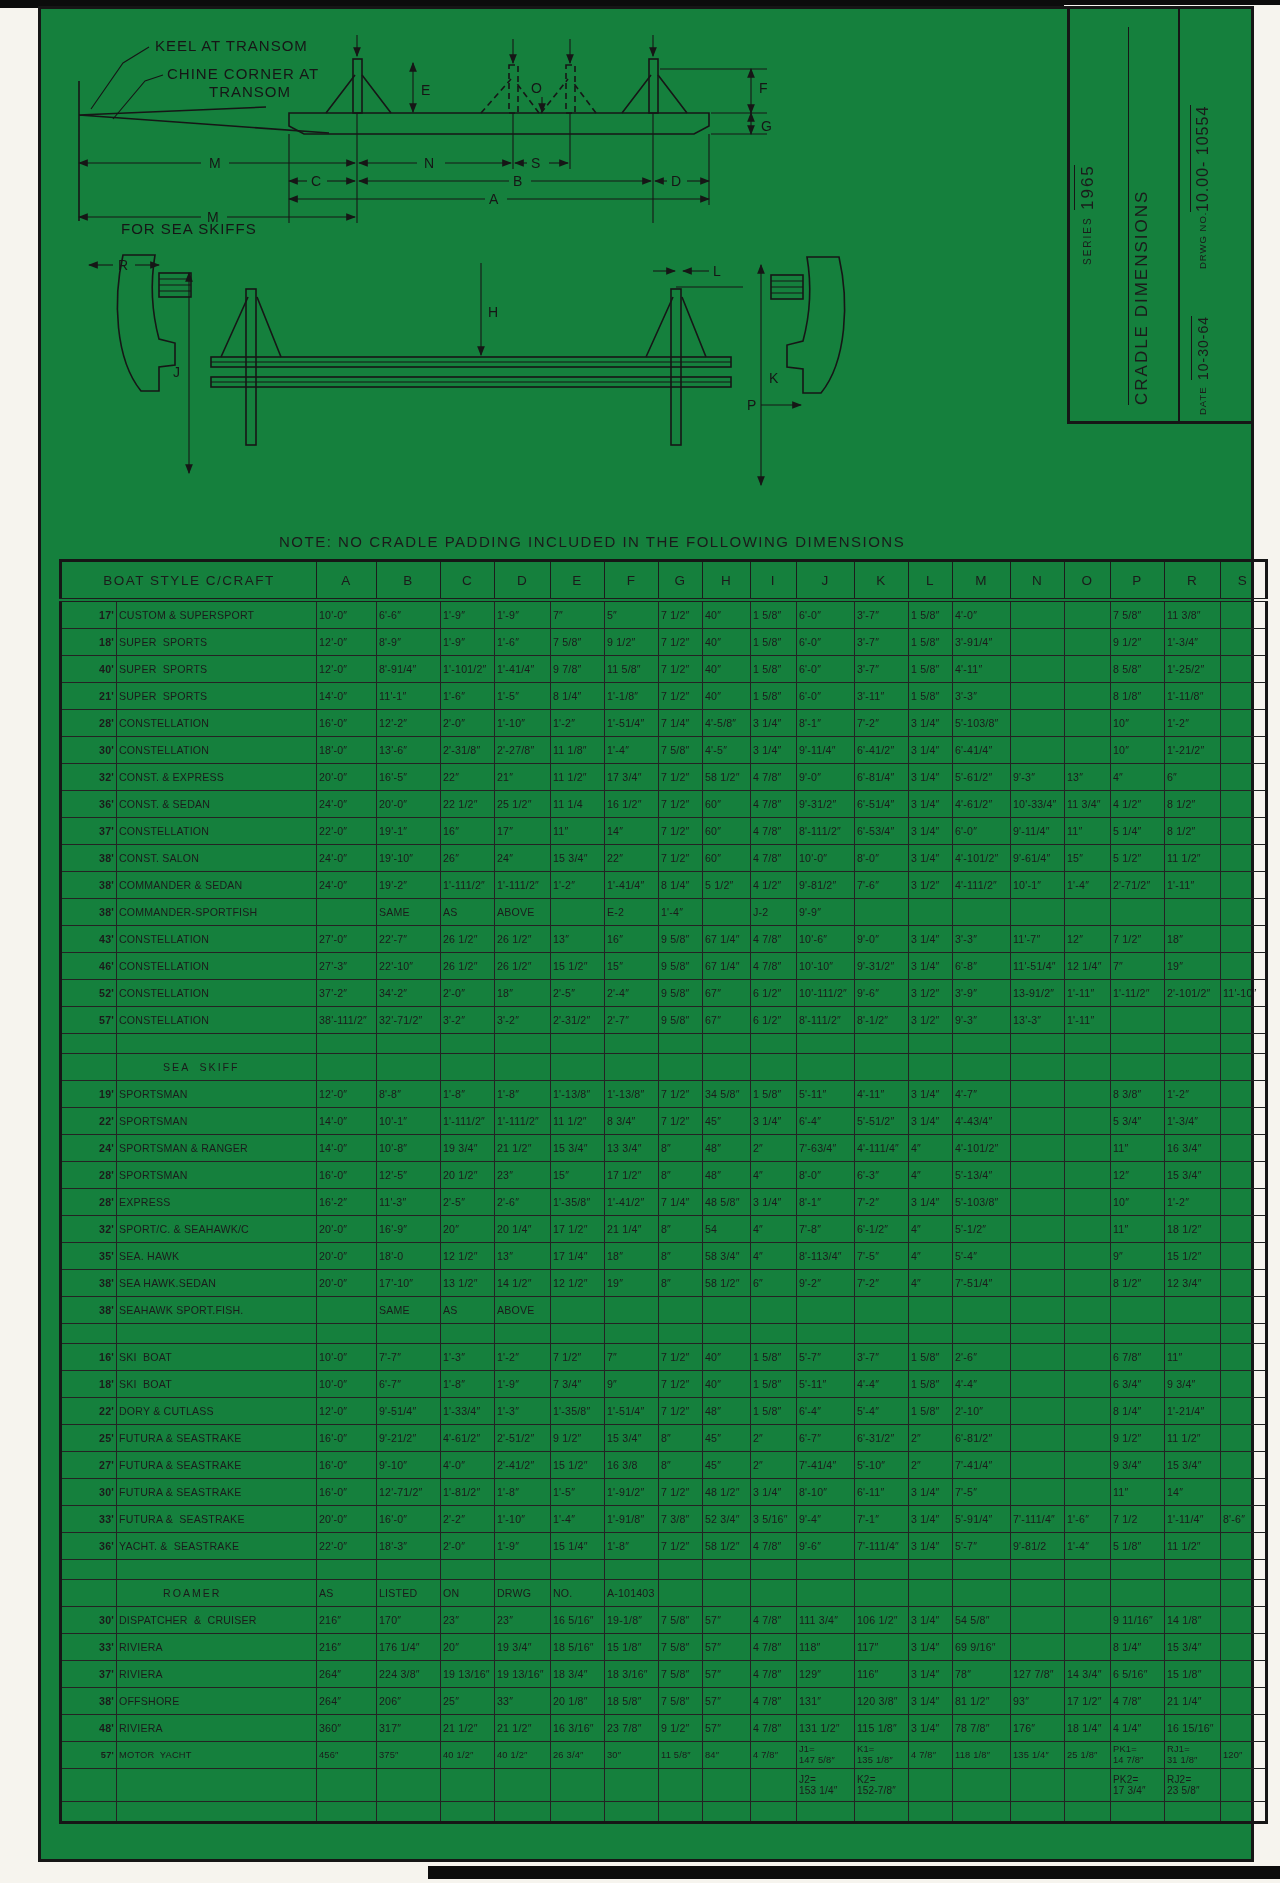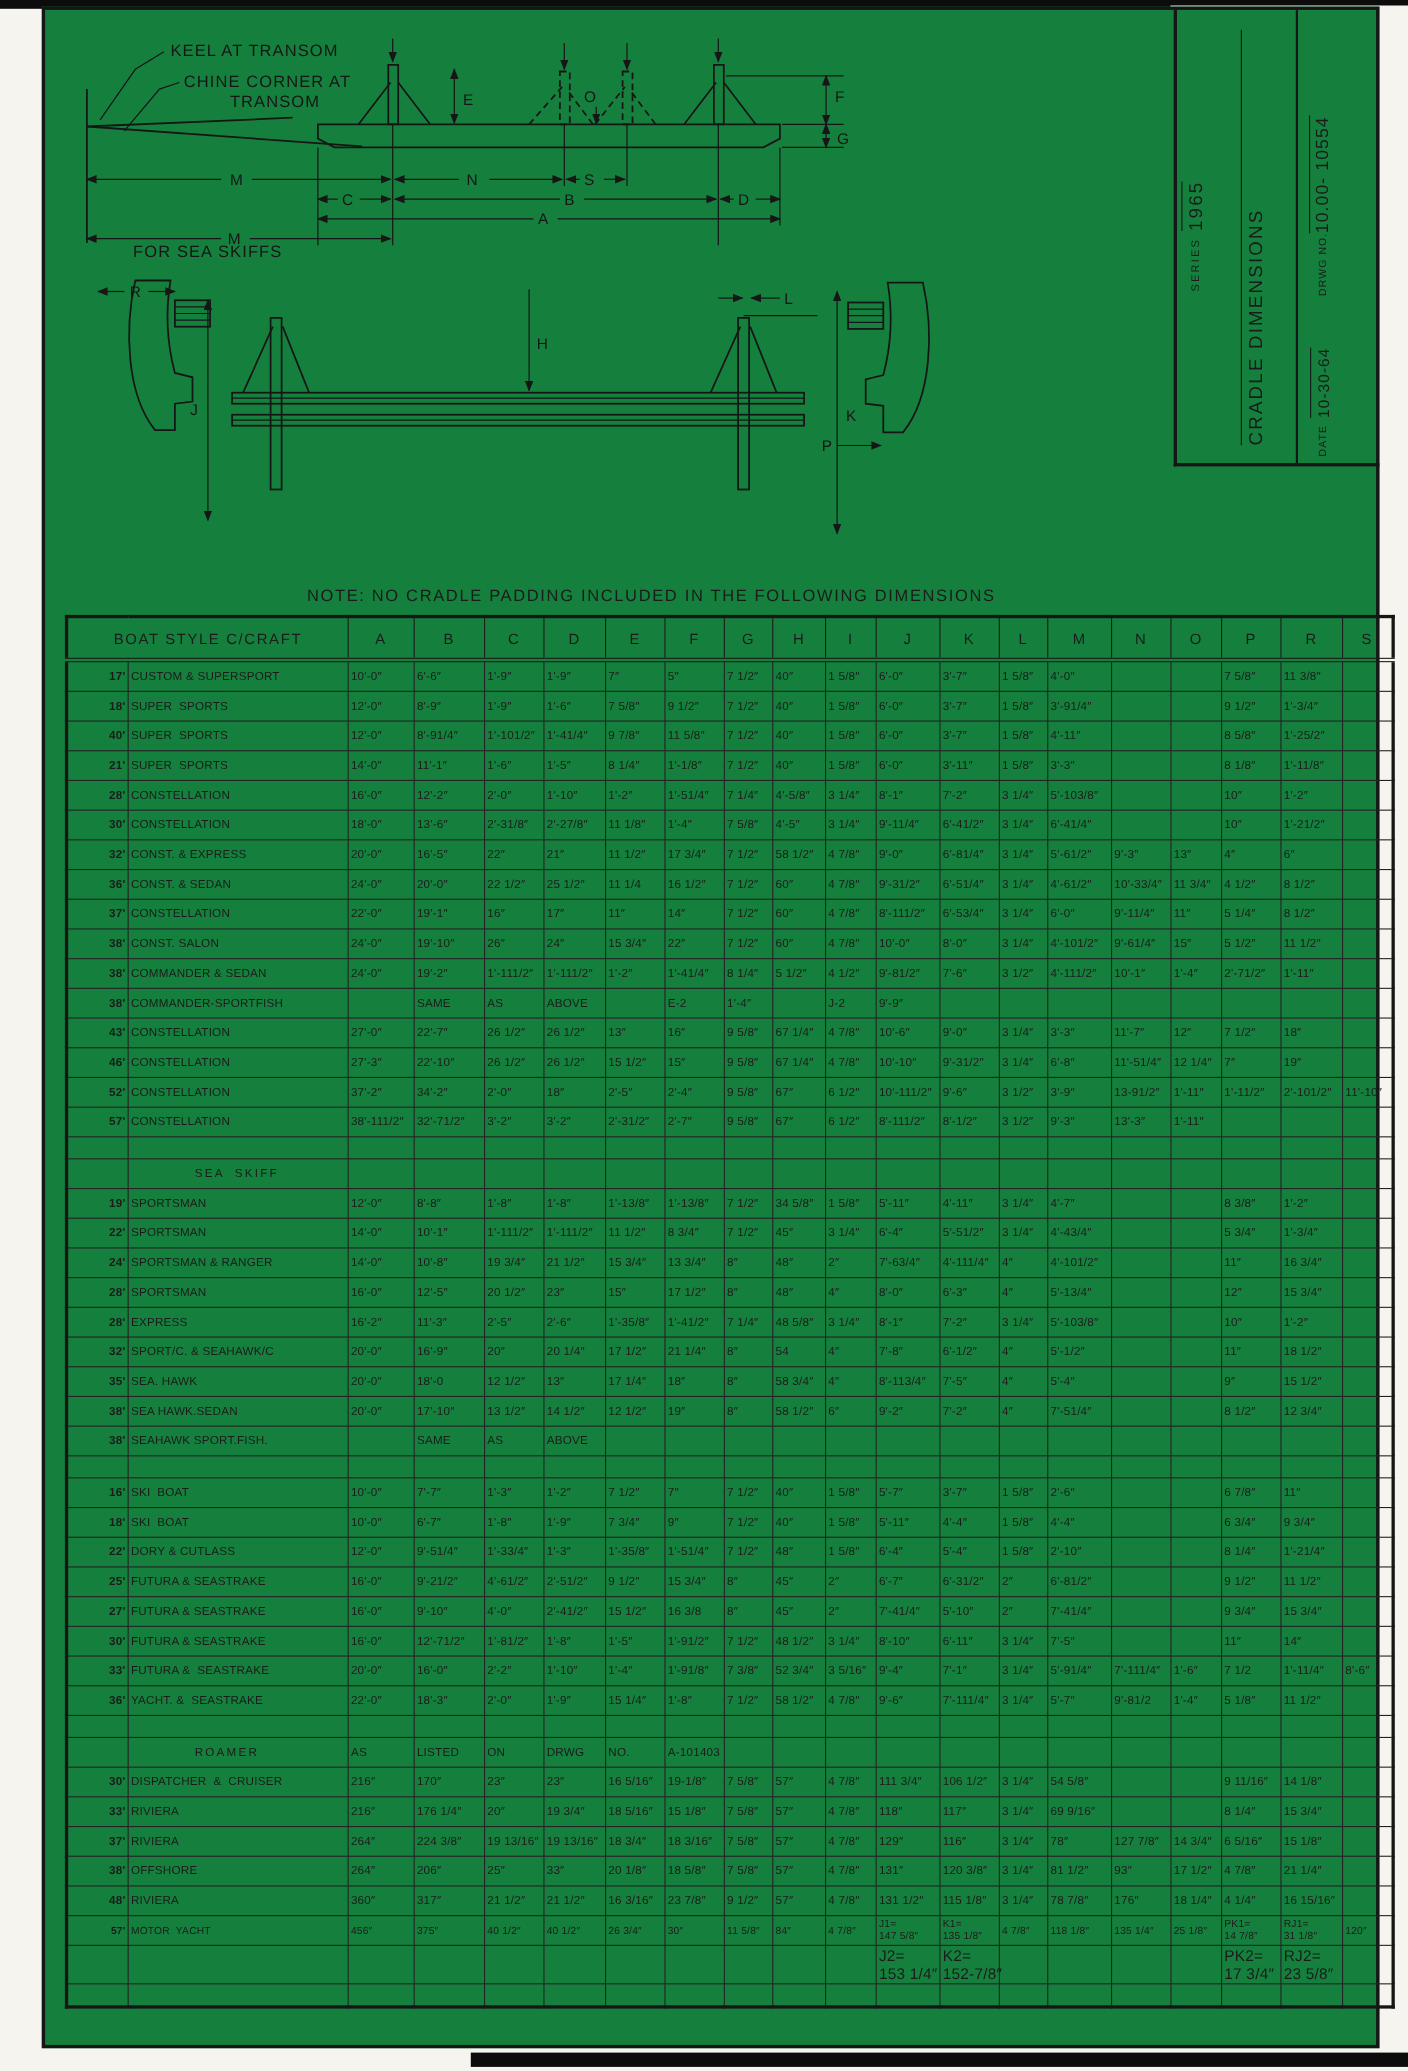--- a/index.html
+++ b/index.html
@@ -40,23 +40,23 @@
   .note{position:absolute;left:238px;top:524px;font-size:15px;letter-spacing:1.5px;white-space:nowrap;}
   
   .table-wrap{position:absolute;left:18px;top:550px;}
   table.dim{border-collapse:collapse;table-layout:fixed;width:1190px;border:3px solid #161616;}
   table.dim th{border:1.6px solid #1c1c1c;border-bottom:4px double #1c1c1c;height:28px;
       font-weight:normal;font-size:13.5px;letter-spacing:1.5px;padding:4px;}
   table.dim td{border:1.4px solid #232323;height:24px;padding:1px 2px;font-size:10.6px;
       letter-spacing:0.2px;white-space:pre;overflow:visible;vertical-align:middle;}
   td.size-col{font-size:12.5px;text-align:right;letter-spacing:1px;font-weight:bold;}
   td.name-col{font-size:12.3px;letter-spacing:1.2px;padding-left:9px;}
-  tr.section td.name-col{padding-left:60px;letter-spacing:2px;}
+  tr.section td.name-col{padding-left:46px;letter-spacing:2px;}
   tr.blank td{height:17px;}
-  tr.cont td{font-size:14px;height:30px;line-height:1.15;margin-top:36px;}
+  tr.cont td{font-size:10px;height:30px;line-height:1.15;margin-top:36px;}
   tr.tall td{font-size:9.3px;line-height:1.15;}
 </style>
 </head>
 <body>
 
 <div id="topbar" class="scanbar"></div>
 <div id="topbar2" class="scanbar"></div>
 <div id="botbar" class="scanbar"></div>
 
 <div class="sheet">

